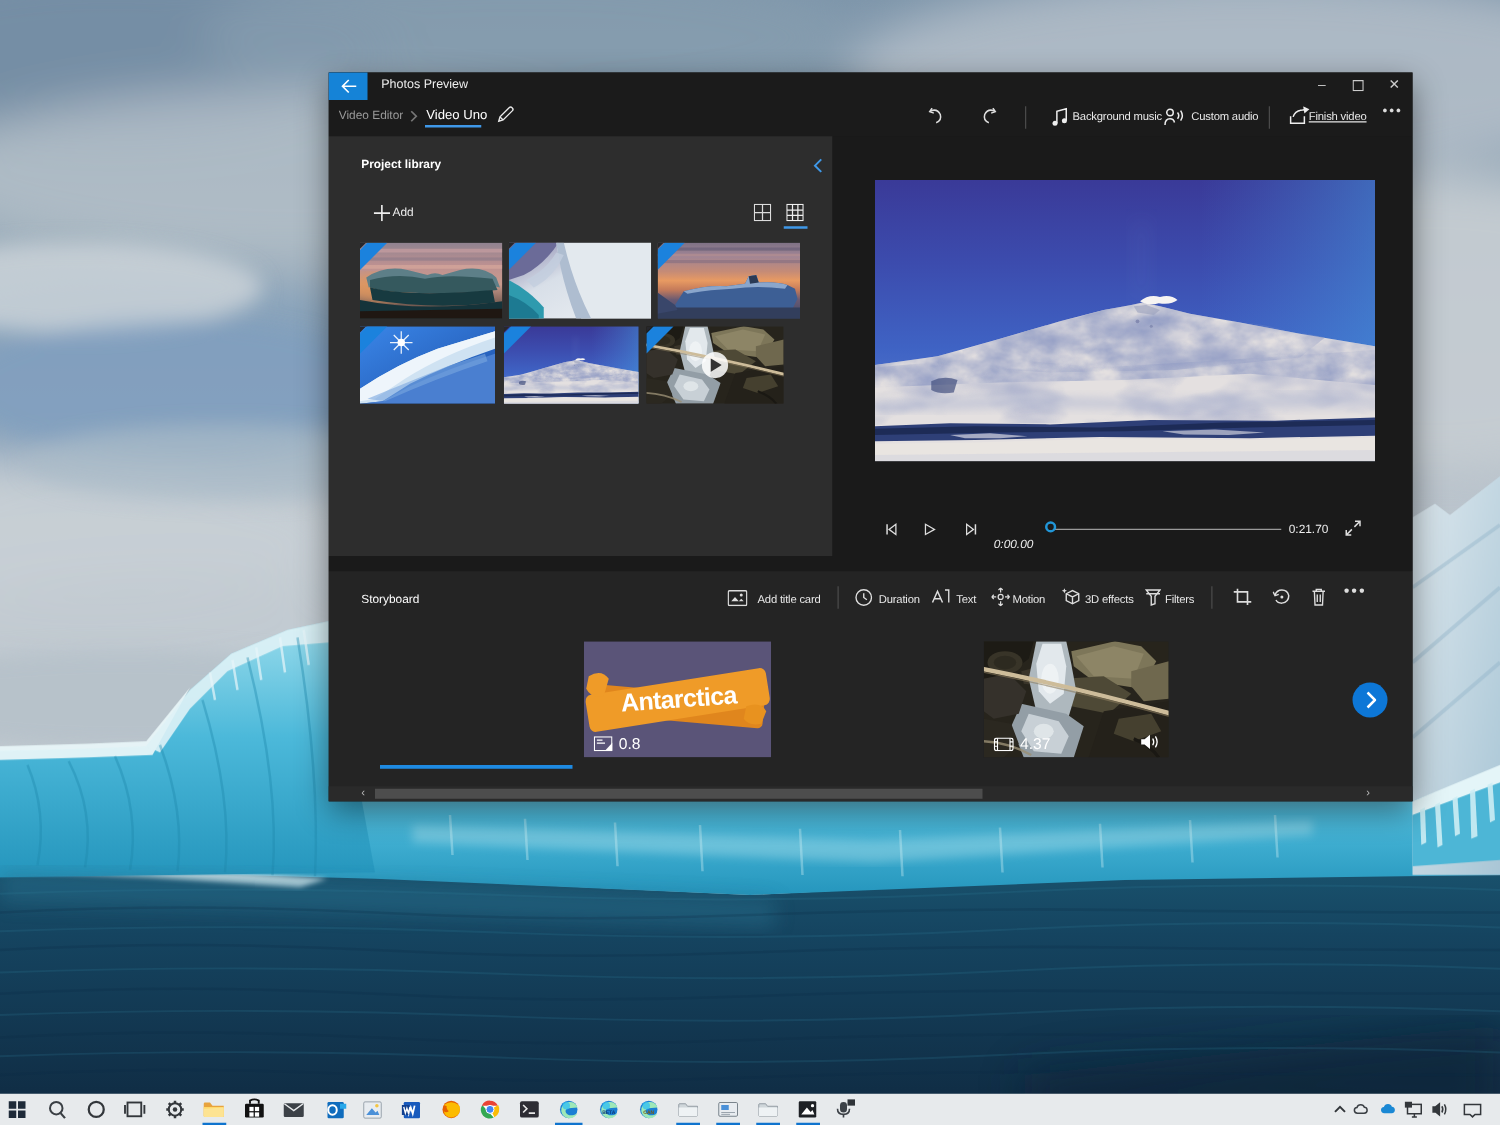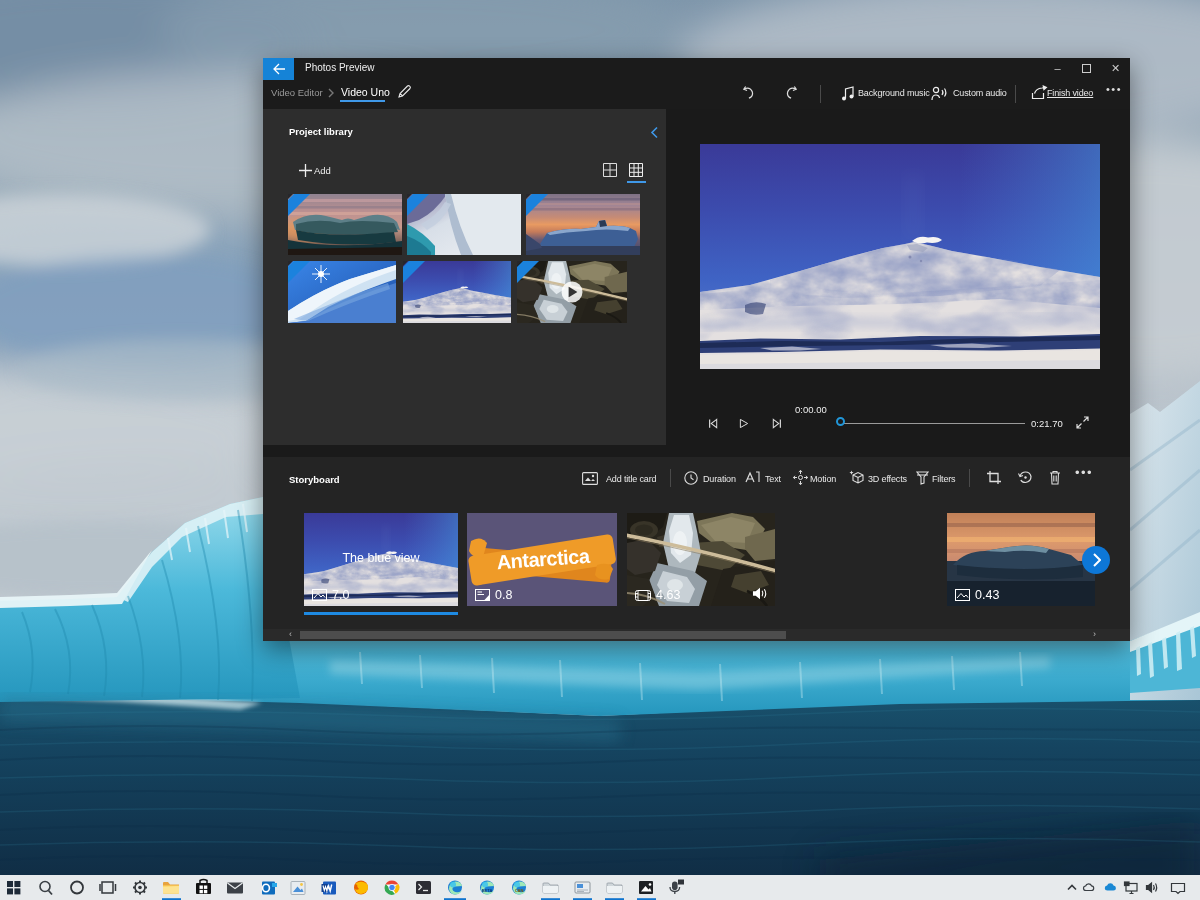--- a/index.html
+++ b/index.html
@@ -449,31 +449,31 @@
           <path d="M9.5,1.5 L3.5,6 L9.5,10.5 Z" fill="none" stroke="#ddd" stroke-width="1.1"></path>
           <path d="M1.8,1.5 L1.8,10.5" stroke="#ddd" stroke-width="1.3"></path>
         </svg>
     <svg style="position:absolute;left:73px;top:309px" width="10" height="11" viewBox="0 0 11 12">
           <path d="M1.5,1.5 L9.5,6 L1.5,10.5 Z" fill="none" stroke="#ddd" stroke-width="1.1"></path>
         </svg>
     <svg style="position:absolute;left:105px;top:309px" width="11" height="11" viewBox="0 0 12 12">
           <path d="M2.5,1.5 L8.5,6 L2.5,10.5 Z" fill="none" stroke="#ddd" stroke-width="1.1"></path>
           <path d="M10.2,1.5 L10.2,10.5" stroke="#ddd" stroke-width="1.3"></path>
         </svg>
-    <span style="position:absolute;left:129px;top:296px;font-size:9.5px;line-height:10px;color:#eee;">0:00.00</span>
+    <span style="position:absolute;left:129px;top:322px;font-size:9.5px;line-height:10px;color:#eee;font-style:italic;">0:00.00</span>
     <div style="position:absolute;left:177px;top:313.5px;width:182px;height:1.5px;background:#9a9a9a;"></div>
     <div style="position:absolute;left:170px;top:307.5px;width:9px;height:9px;border-radius:50%;background:#1a1a1a;border:2.5px solid #2196d8;"></div>
     <span style="position:absolute;left:365px;top:310px;font-size:9.5px;line-height:10px;color:#eee;">0:21.70</span>
     <svg style="position:absolute;left:410px;top:307px" width="13" height="13" viewBox="0 0 13 13">
           <path d="M8,1 L12,1 L12,5 M12,1 L7.5,5.5 M5,12 L1,12 L1,8 M1,12 L5.5,7.5" stroke="#ddd" stroke-width="1.2" fill="none"></path>
         </svg>
   </div>
   <div id="sepband"></div>
   <div id="storyboard">
-    <span style="position:absolute;left:26px;top:17px;font-size:9.5px;font-weight:bold;color:#fff;">Storyboard</span>
+    <span style="position:absolute;left:26px;top:17px;font-size:9.5px;font-weight:normal;color:#fff;">Storyboard</span>
     <svg style="position:absolute;left:319px;top:15px" width="16" height="13" viewBox="0 0 16 13">
           <rect x="0.6" y="0.6" width="14.8" height="11.8" rx="1" fill="none" stroke="#ddd" stroke-width="1.1"></rect>
           <path d="M3,9 L6,5.5 L9,9 Z M9,9 L11,7 L13,9 Z" fill="#ddd"></path>
           <circle cx="11" cy="4" r="1.2" fill="#ddd"></circle>
         </svg>
     <span class="sblabel" style="left:343px;">Add title card</span>
     <div style="position:absolute;left:407px;top:12px;width:1px;height:18px;background:#4a4a4a;"></div>
     <svg style="position:absolute;left:421px;top:14px" width="14" height="14" viewBox="0 0 14 14">
           <circle cx="7" cy="7" r="6.2" fill="none" stroke="#ddd" stroke-width="1.1"></circle>
           <path d="M7,3.5 L7,7 L9.5,8.8" stroke="#ddd" stroke-width="1.1" fill="none"></path>
@@ -506,33 +506,20 @@
     <svg style="position:absolute;left:755px;top:13px" width="15" height="15" viewBox="0 0 15 15">
           <path d="M2,6 Q3.5,2 7.5,2 Q12,2 13,6.5 Q13,11.5 7.5,12.5 Q4,12.5 2.8,10" stroke="#ddd" stroke-width="1.2" fill="none"></path>
           <path d="M0.5,3.5 L2,6.5 L5,5.5" fill="none" stroke="#ddd" stroke-width="1.1"></path>
           <circle cx="7.5" cy="7.5" r="1.2" fill="#ddd"></circle>
         </svg>
     <svg style="position:absolute;left:786px;top:13px" width="12" height="15" viewBox="0 0 12 15">
           <path d="M1,3 L11,3 M4,3 L4,1.5 L8,1.5 L8,3 M2.5,3 L3,14 L9,14 L9.5,3 M4.8,5.5 L4.8,11.5 M7.2,5.5 L7.2,11.5" stroke="#ddd" stroke-width="1.1" fill="none"></path>
         </svg>
     <span style="position:absolute;left:812px;top:8px;font-size:13px;color:#ddd;letter-spacing:1.5px;">•••</span>
 
-    <div class="clip" style="left:41px;width:154px;top:56px;">
-      <svg width="154" height="93" viewBox="0 0 400 225" preserveAspectRatio="none">
-            <use href="#mtn"></use>
-          </svg>
-      <div style="position:absolute;left:0;top:38px;width:154px;text-align:center;color:#fff;font-size:12.5px;">The blue view</div>
-      <div class="clipnum">
-            <svg width="15" height="12" viewBox="0 0 15 12">
-              <rect x="0.5" y="0.5" width="14" height="11" fill="none" stroke="#fff"></rect>
-              <path d="M2,9 L6,4.5 L9,8 L11,6 L13,8.5" stroke="#fff" fill="none"></path>
-            </svg>
-            <span>7.0</span>
-          </div>
-    </div>
     <div class="clip" style="left:204px;width:150px;top:56px;">
       <svg width="150" height="93" viewBox="0 0 150 93">
         <rect width="150" height="93" fill="#5a5478"></rect>
         <g transform="rotate(5 75 52)">
               <rect x="12" y="40" width="132" height="24" rx="4" fill="#e0861d"></rect>
             </g>
         <g transform="rotate(-9 75 46)">
               <rect x="2" y="32" width="146" height="30" rx="5" fill="#ef9b28"></rect>
             </g>
         <path d="M4,28 Q14,22 20,30 L16,44 Q6,46 2,38 Z" fill="#ef9b28"></path>
@@ -541,47 +528,35 @@
       </svg>
       <div class="clipnum">
             <svg width="15" height="12" viewBox="0 0 15 12">
               <rect x="0.5" y="0.5" width="14" height="11" fill="none" stroke="#fff"></rect>
               <path d="M2.5,3 L7,3 M2.5,5.5 L9,5.5" stroke="#fff"></path>
               <path d="M9,11.5 L15,5 L15,11.5 Z" fill="#fff"></path>
             </svg>
             <span>0.8</span>
           </div>
     </div>
-    <div class="clip" style="left:364px;width:148px;top:56px;">
+    <div class="clip" style="left:524px;width:148px;top:56px;">
       <svg width="148" height="93" viewBox="0 0 148 93">
             <use href="#rocks"></use>
           </svg>
       <div class="clipnum">
             <svg width="16" height="11" viewBox="0 0 16 11">
               <rect x="0.5" y="0.5" width="15" height="10" rx="2" fill="none" stroke="#fff"></rect>
               <path d="M3,0.5 L3,10.5 M13,0.5 L13,10.5 M0.5,3.5 L3,3.5 M0.5,7 L3,7 M13,3.5 L15.5,3.5 M13,7 L15.5,7" stroke="#fff" stroke-width="0.9"></path>
             </svg>
-            <span>4.63</span>
+            <span>4.37</span>
           </div>
       <svg style="position:absolute;right:7px;bottom:6px" width="16" height="13" viewBox="0 0 14 12">
             <path d="M0.5,4 L3,4 L7,0.8 L7,11.2 L3,8 L0.5,8 Z" fill="#fff"></path>
             <path d="M9,3.5 Q10.5,6 9,8.5 M11,2 Q13.5,6 11,10" stroke="#fff" fill="none"></path>
           </svg>
-    </div>
-    <div class="clip" style="left:684px;width:148px;top:56px;">
-      <svg width="148" height="93" viewBox="0 0 148 93">
-            <use href="#sunberg"></use>
-          </svg>
-      <div class="clipnum">
-            <svg width="15" height="12" viewBox="0 0 15 12">
-              <rect x="0.5" y="0.5" width="14" height="11" fill="none" stroke="#fff"></rect>
-              <path d="M2,9 L6,4.5 L9,8 L11,6 L13,8.5" stroke="#fff" fill="none"></path>
-            </svg>
-            <span>0.43</span>
-          </div>
     </div>
     <div style="position:absolute;left:41px;top:155px;width:154px;height:3px;background:#1e8ae2;"></div>
     <div style="position:absolute;left:819px;top:89px;width:28px;height:28px;border-radius:50%;background:#0d77d7;"></div>
     <svg style="position:absolute;left:830px;top:96px" width="8" height="14" viewBox="0 0 8 14">
           <path d="M1,1 L7,7 L1,13" stroke="#fff" stroke-width="2" fill="none"></path>
         </svg>
 
     <div style="position:absolute;left:0;top:172px;width:867px;height:12px;background:#2a2a2a;"></div>
     <div style="position:absolute;left:37px;top:174px;width:486px;height:8px;background:#4d4d4d;"></div>
     <span style="position:absolute;left:26px;top:172px;font-size:9px;color:#bbb;">‹</span>

